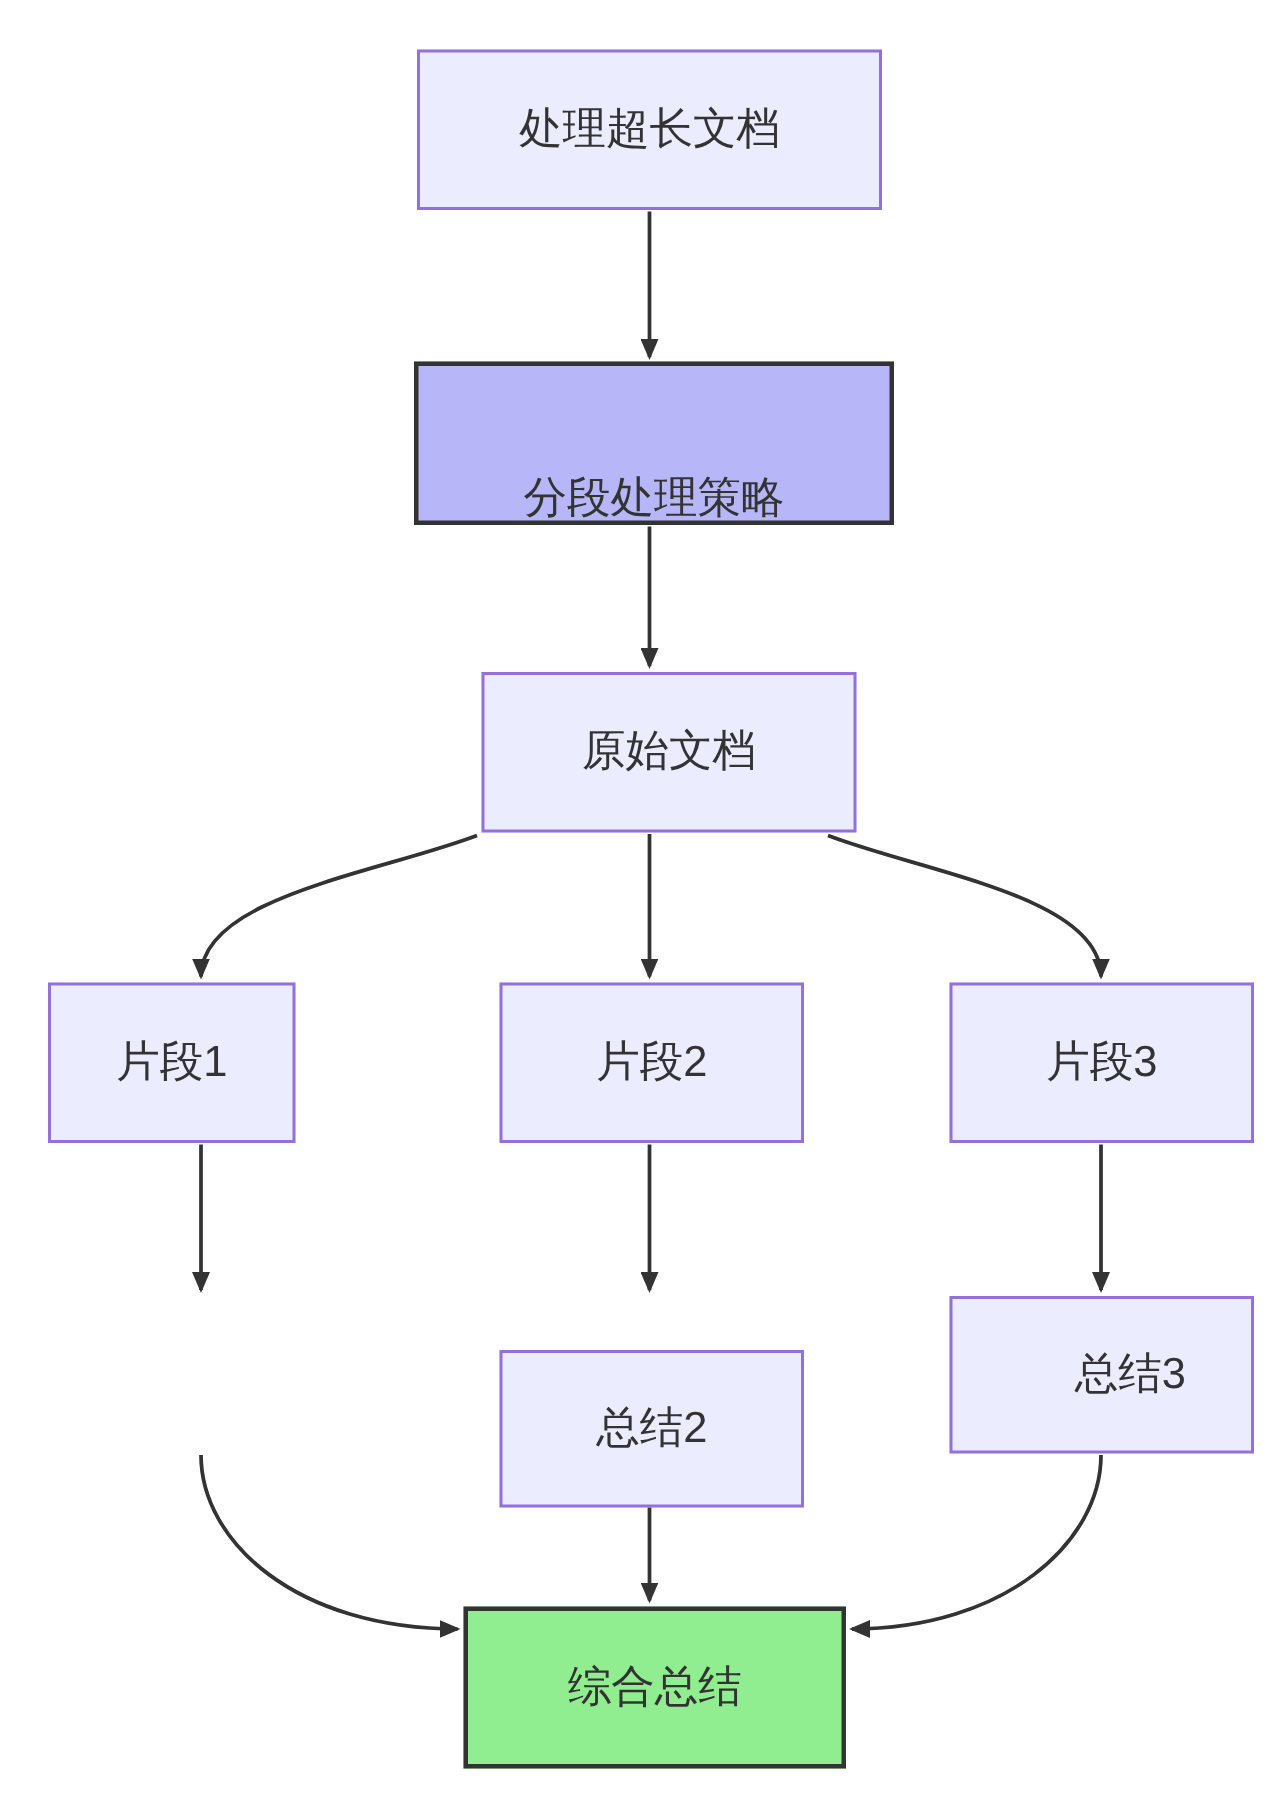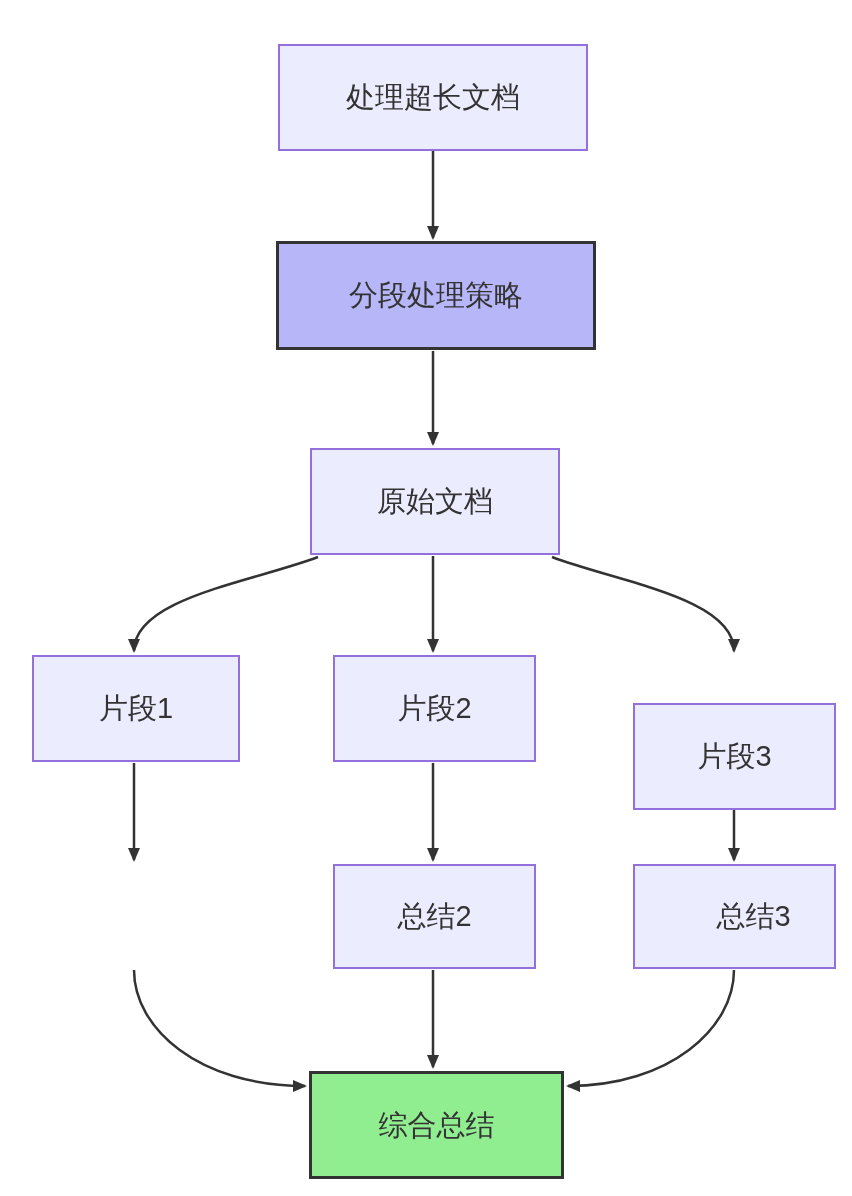--- a/index.html
+++ b/index.html
@@ -83,46 +83,46 @@
     <path class="edge" marker-end="url(#arrow)" d="M433,556 L433,651"></path>
     <path class="edge" marker-end="url(#arrow)" d="M552,557 C618,582 734,598 734,651"></path>
     <path class="edge" marker-end="url(#arrow)" d="M134,763 L134,860"></path>
     <path class="edge" marker-end="url(#arrow)" d="M433,763 L433,860"></path>
     <path class="edge" marker-end="url(#arrow)" d="M734,763 L734,860"></path>
     <path class="edge" marker-end="url(#arrow)" d="M134,970 C134,1028 198,1086 305,1086"></path>
     <path class="edge" marker-end="url(#arrow)" d="M433,970 L433,1067"></path>
     <path class="edge" marker-end="url(#arrow)" d="M734,970 C734,1028 670,1086 568,1086"></path>
   </svg>
 
-  <div class="node" style="left:278px; top:33px; width:310px; height:107px;margin-top:11px;">
+  <div class="node" style="left:278px; top:33px; width:310px; height:107px;">
     <span>处理超长文档</span>
   </div>
 
-  <div class="node emphasis" style="left:276px; top:241px; width:320px; height:109px;">
+  <div class="node emphasis" style="left:276px; top:241px; width:320px; height:109px;align-items:flex-end;">
     <span>分段处理策略</span>
   </div>
 
-  <div class="node" style="left:310px; top:448px; width:250px; height:107px;">
+  <div class="node" style="left:321px; top:448px; width:250px; height:107px;">
     <span>原始文档</span>
   </div>
 
-  <div class="node" style="left:32px; top:655px; width:208px; height:107px;">
+  <div class="node" style="left:32px; top:655px; width:165px; height:107px;">
     <span>片段1</span>
   </div>
 
   <div class="node" style="left:333px; top:655px; width:203px; height:107px;">
     <span>片段2</span>
   </div>
 
-  <div class="node" style="left:633px; top:655px; width:203px; height:107px;margin-top:48px;">
+  <div class="node" style="left:633px; top:655px; width:203px; height:107px;">
     <span>片段3</span>
   </div>
 
 
-  <div class="node" style="left:333px; top:864px; width:203px; height:105px;">
+  <div class="node" style="left:333px; top:900px; width:203px; height:105px;">
     <span>总结2</span>
   </div>
 
   <div class="node" style="left:633px; top:864px; width:203px; height:105px;padding-left:38px;">
     <span>总结3</span>
   </div>
 
   <div class="node result" style="left:309px; top:1071px; width:255px; height:108px;font-family:Liberation Serif, serif;">
     <span>综合总结</span>
   </div>

